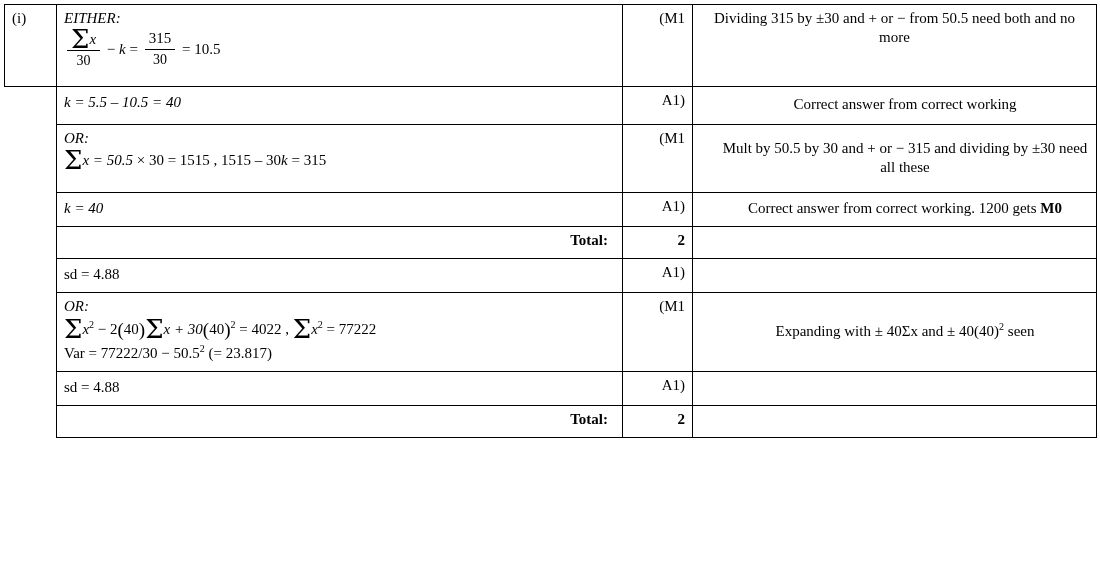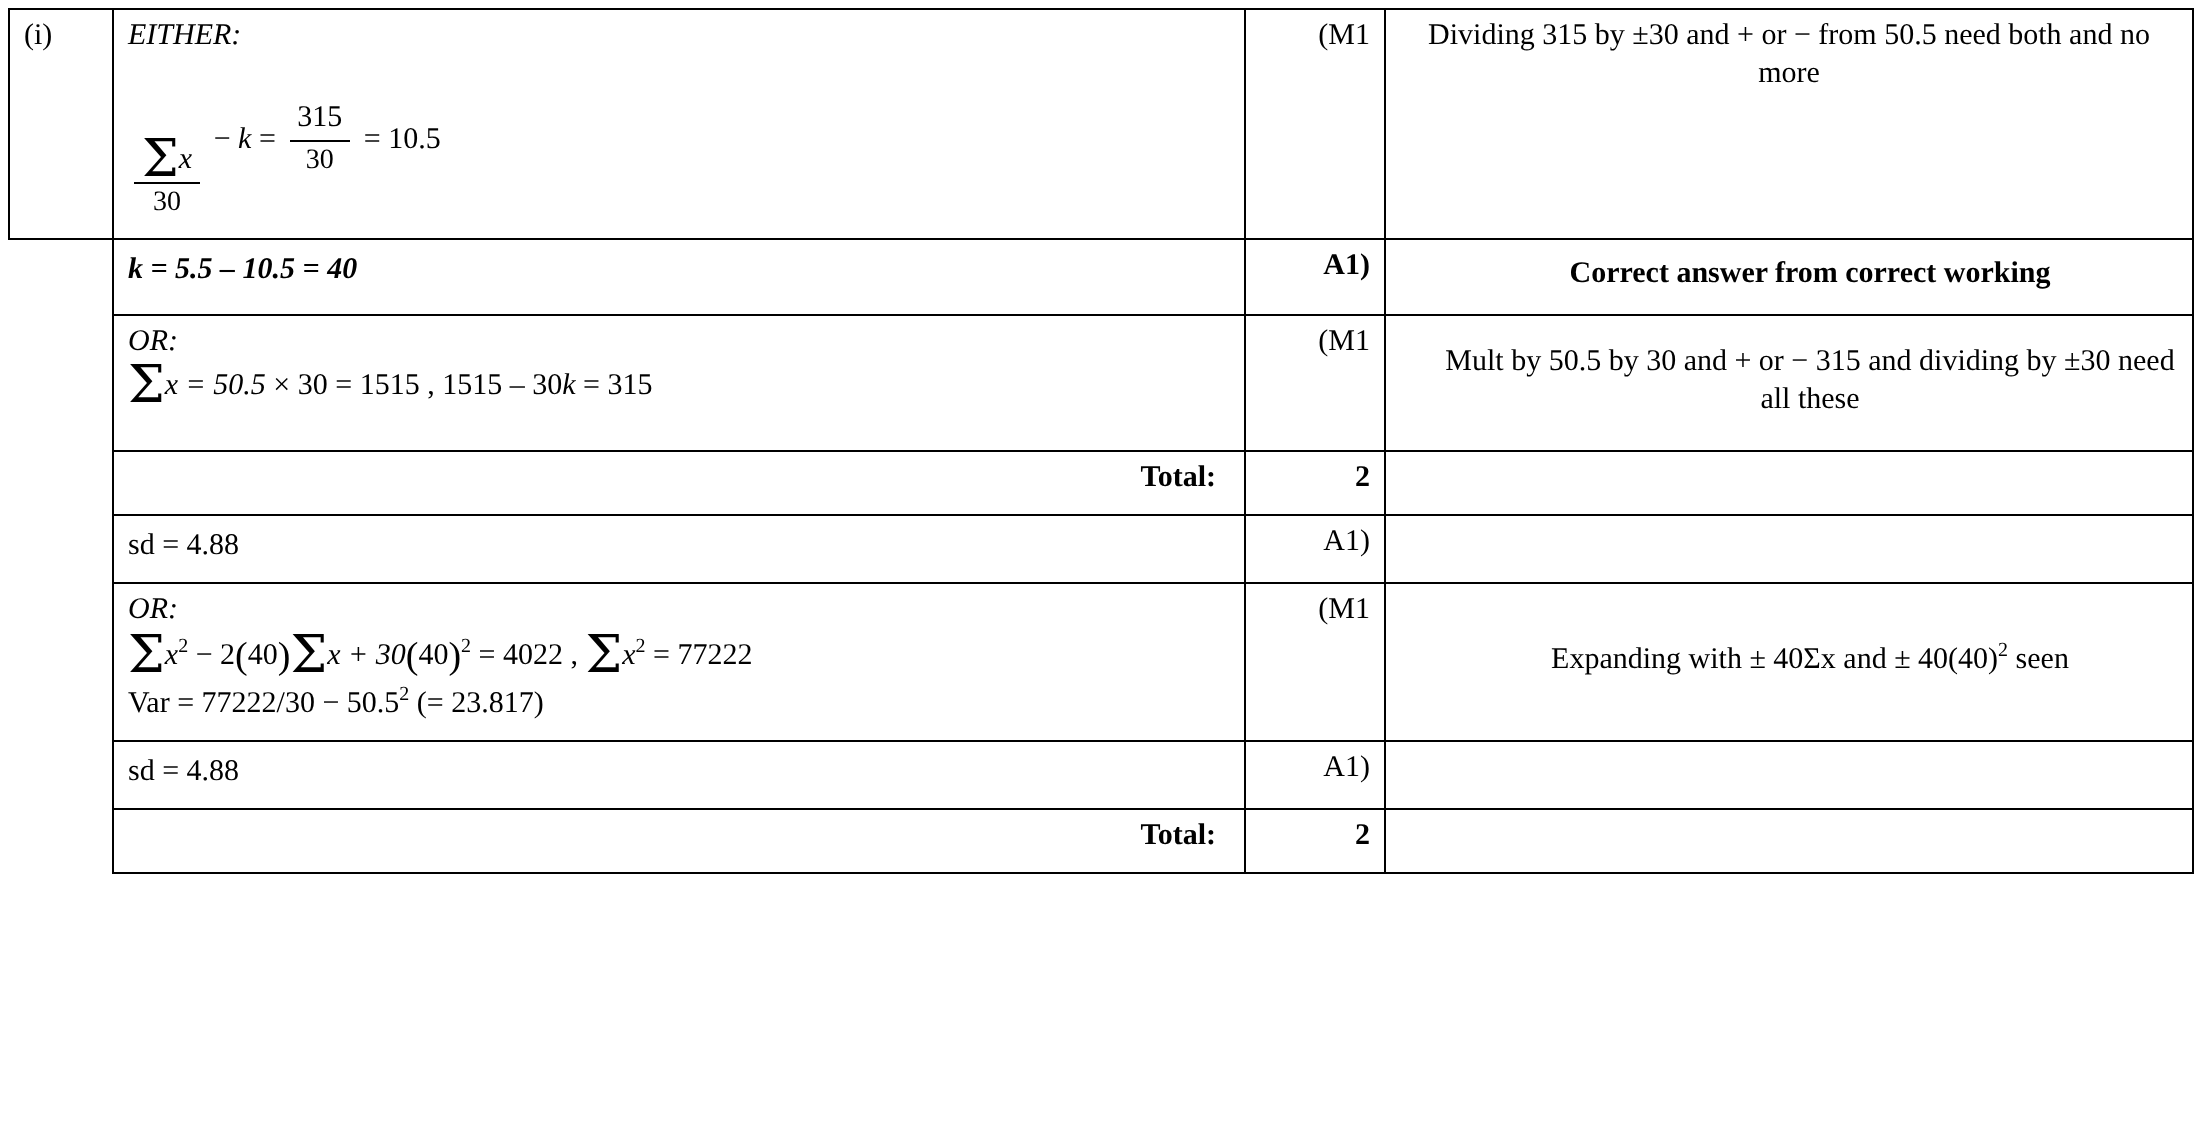--- a/index.html
+++ b/index.html
@@ -111,32 +111,31 @@
     border-bottom: 1px solid #000;
     font-size: 15px;
   }
   .frac .den {
     display: block;
     padding: 1px 4px 0 4px;
     font-size: 14px;
   }
   .frac.bigsig .num {
     padding-bottom: 0;
-    margin-top: 41px;
   }
   sup.exp {
     font-size: 10px;
     vertical-align: super;
   }
   .bigparen {
     font-size: 19px;
     vertical-align: -2px;
   }
   .tall-row-1 { height: 82px; }
-  .tall-row-2 { height: 38px; font-weight: bold; }
+  .tall-row-2 { height: 38px; }
   .tall-row-3 { height: 68px; }
   .tall-row-4 { height: 34px; }
   .tall-row-5 { height: 32px; }
   .tall-row-6 { height: 54px; }
   .tall-row-7 { height: 30px; }
   .tall-row-8 { height: 74px; }
   .tall-row-9 { height: 32px; }
   .tall-row-10 { height: 32px; }
 </style>
 </head>
@@ -191,20 +190,28 @@
           <span class="mathline">
             <span class="sigma">Σ</span><span class="ital">x = 50.5</span>
             <span>× 30 = 1515 , 1515 – 30</span><span class="ital">k</span>
             <span>= 315</span>
           </span>
         </td>
         <td class="mark">(M1</td>
         <td class="notes mid">Mult by 50.5 by 30 and + or − 315 and dividing by ±30 need all these</td>
       </tr>
 
+      <tr class="tall-row-4">
+        <td class="part blank"></td>
+        <td class="work">
+          <span class="mathline ital">k = 40</span>
+        </td>
+        <td class="mark">A1)</td>
+        <td class="notes mid"><span>Correct answer from correct working. 1200 gets </span><b>M0</b></td>
+      </tr>
 
       <tr class="totalrow tall-row-5">
         <td class="part blank"></td>
         <td class="worktotal">Total:</td>
         <td class="mark">2</td>
         <td class="notes"></td>
       </tr>
 
 
       <tr class="tall-row-7">

